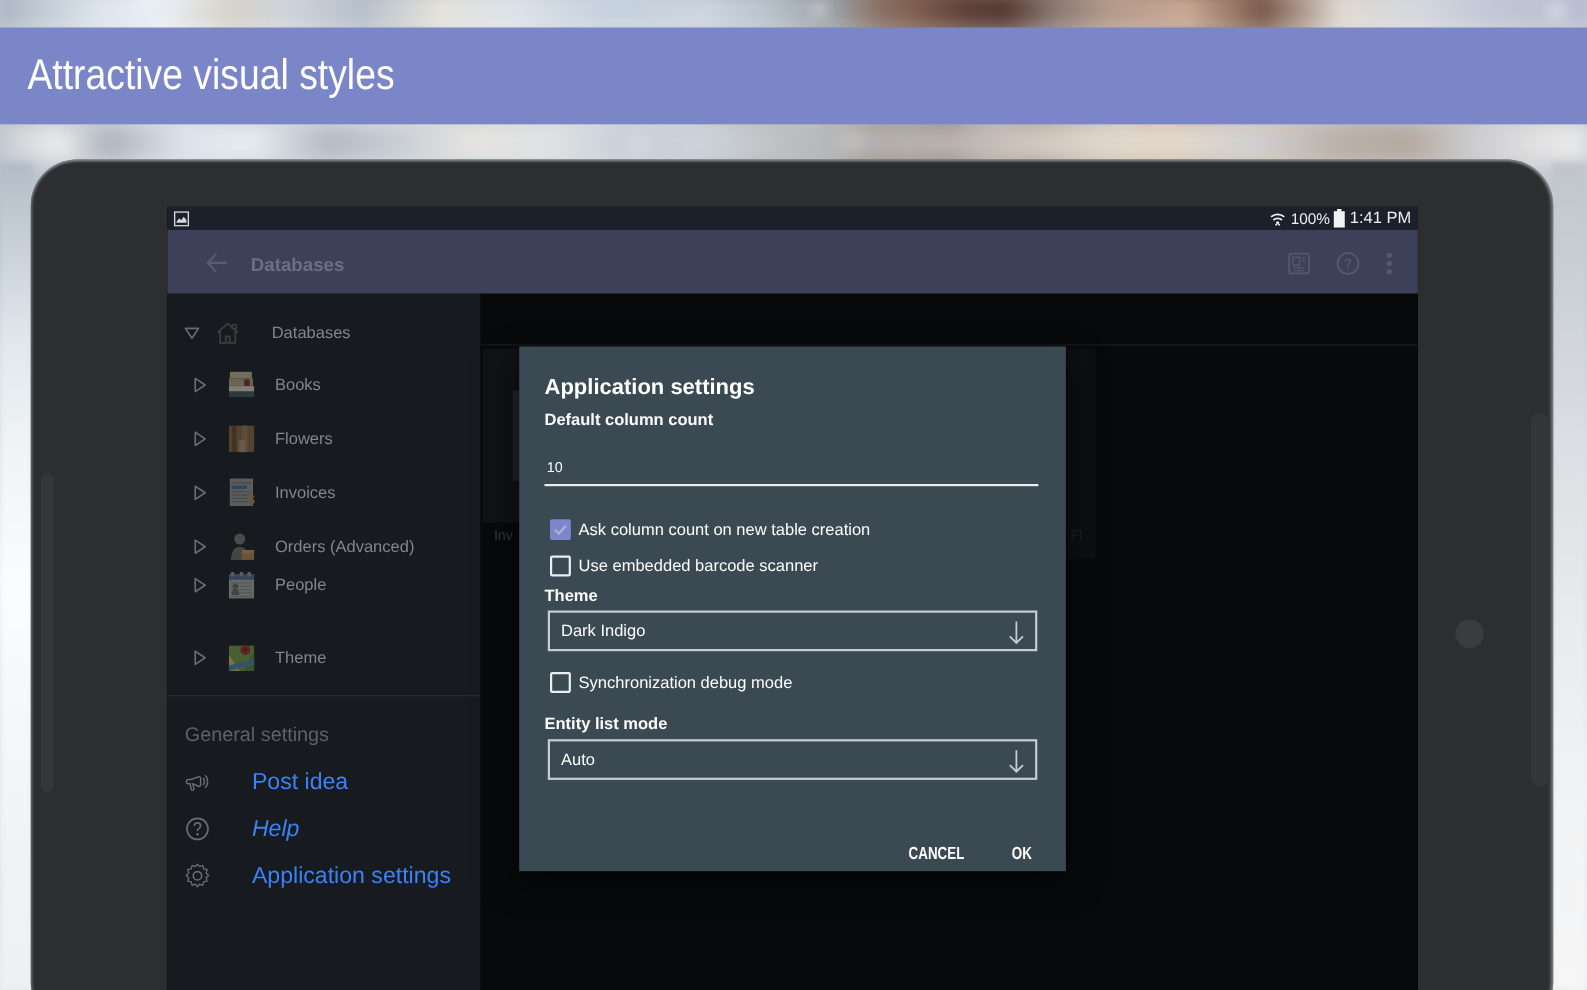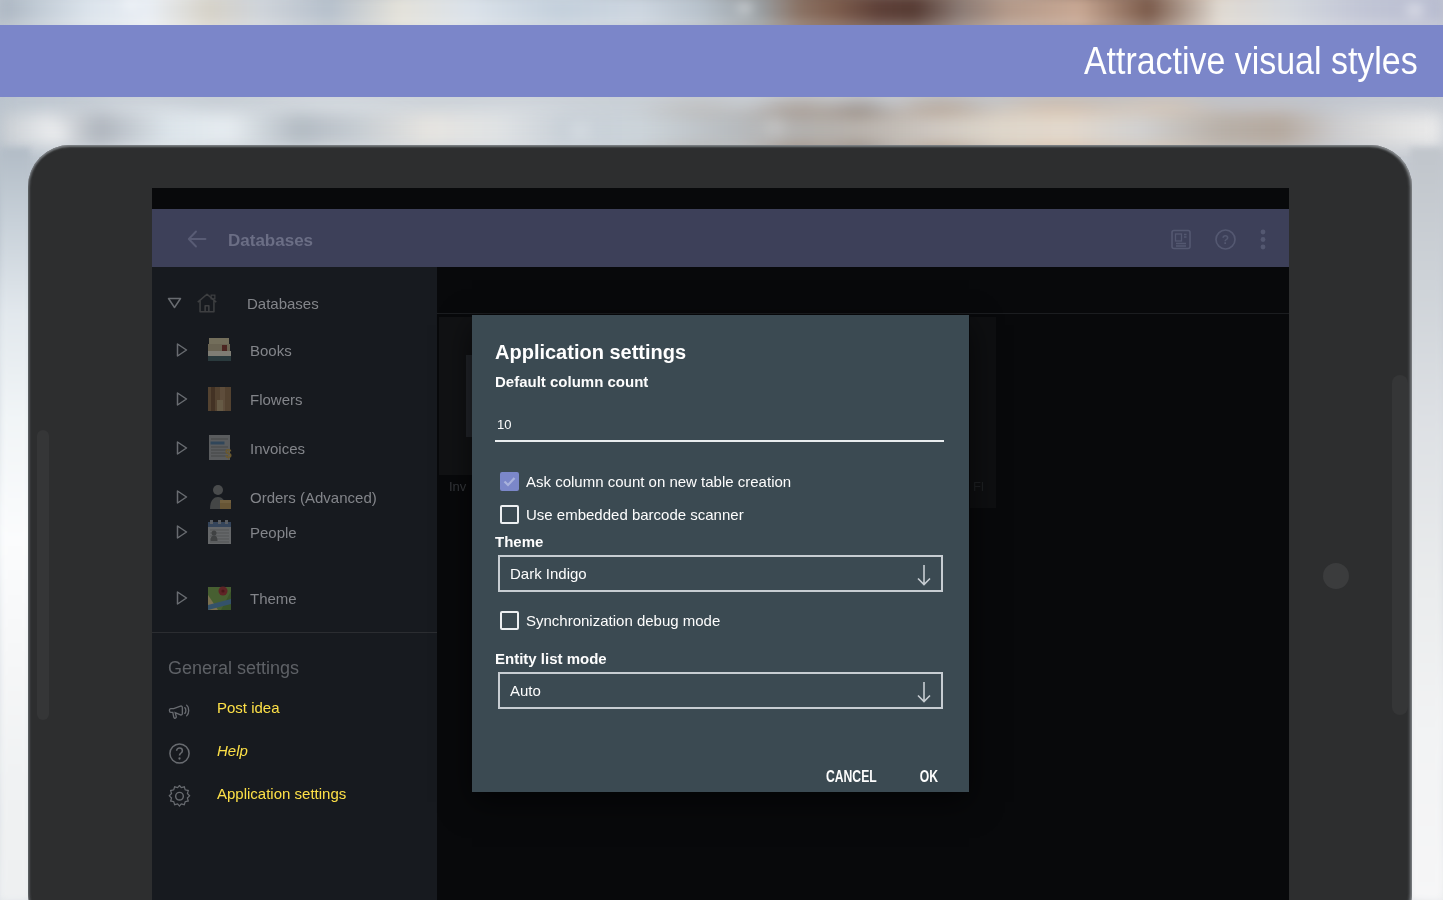--- a/index.html
+++ b/index.html
@@ -56,22 +56,22 @@
       radial-gradient(11px 7px at 580px 18px, rgba(255,255,255,.9), rgba(255,255,255,0)),
       radial-gradient(10px 6px at 775px 14px, rgba(255,255,255,.85), rgba(255,255,255,0)),
       radial-gradient(14px 8px at 60px 22px, rgba(255,255,255,.9), rgba(255,255,255,0)),
       linear-gradient(90deg, #c6cbd0 0.0%, #e8eaec 3.4%, #aeb4bc 6.9%, #dce4ea 11.7%, #e6ecf0 15.9%, #b2bac2 20.7%, #c6ccd2 24.9%, #e6e4e0 29.7%, #dfe2e4 34.6%, #c6ced6 39.5%, #ccd4da 44.3%, #b8bcc0 50.5%, #b2b0ae 55.4%, #b8b2ac 59.5%, #ccc6c0 64.4%, #ded6ca 69.3%, #e2d8cc 74.1%, #d0d0d0 79.0%, #b8b0a8 84.5%, #b4a89e 88.7%, #ccccce 92.8%, #e2e2e2 97.0%, #ececec 100.0%); }
 
   .edgeL { position:absolute; left:0; top:148px; width:30px; height:752px; filter:blur(3px);
     background:linear-gradient(180deg,#b2bcc6 0%,#c8d1d9 10%,#e2e8ed 22%,#f1f5f7 36%,#fbfcfd 52%,#f6f7f8 68%,#f0f2f3 84%,#eef0f1 100%); }
   .edgeR { position:absolute; left:1410px; top:148px; width:33px; height:752px; filter:blur(3px);
     background:linear-gradient(180deg,#c0c5cb 0%,#ced3d8 18%,#dde0e4 36%,#eaeced 58%,#f2f3f4 78%,#f6f6f7 100%); }
   
-  .banner { position:absolute; left:0; top:25px; width:1443px; height:72px; background:#7b86c9;
-    display:flex; align-items:center; justify-content:flex-end; }
+  .banner { position:absolute; left:0; top:25px; width:1443px; height:88px; background:#7b86c9;
+    display:flex; align-items:center; justify-content:flex-start; }
   .banner span { color:#fff; font-size:39px; letter-spacing:0; transform:scaleX(.87); }
 
   
   .tablet { position:absolute; left:28px; top:145px; width:1384px; height:790px;
     background:#2d2e2f; border-radius:42px;
     box-shadow: inset 0 2px 2px rgba(160,165,170,.55), inset 2px 0 2px rgba(120,125,130,.45), inset -2px 0 3px rgba(170,175,180,.6);
   }
   .grip { position:absolute; background:#353637; border-radius:10px; }
   .grip.l { left:9px; top:285px; width:12px; height:290px; }
   .grip.r { right:4px; top:230px; width:16px; height:340px; }
@@ -101,21 +101,21 @@
   .tb-acts { position:absolute; right:22px; top:19px; display:flex; gap:22px; align-items:center; }
   
   .row { position:absolute; left:0; width:285px; height:26px; }
   .tri { position:absolute; left:24px; top:50%; transform:translateY(-50%); }
   .tri.t0 { left:15px; }
   .ric { position:absolute; left:56px; top:50%; transform:translateY(-50%); width:24px; height:26px; filter:brightness(.58) saturate(.8); }
   .rlb { position:absolute; left:98px; top:50%; transform:translateY(-50%); font-size:15px; color:#83858a; }
   .sdiv { position:absolute; left:0; top:365px; width:285px; height:1px; background:#2b2d31; }
   .gset { position:absolute; left:16px; top:391px; font-size:18px; color:#5e6166; }
   .g-ic { position:absolute; left:16px; width:23px; height:23px; }
-  .g-lb { position:absolute; left:65px; font-size:15px; color:#fde047; }
+  .g-lb { position:absolute; left:77px; font-size:21px; color:#3b82f6; }
 
   
   .dtitle { position:absolute; left:23px; top:26px; font-size:20px; font-weight:bold; color:#fff; }
   .dlabel { position:absolute; left:23px; font-size:15px; font-weight:bold; color:#fdfdfd; }
   .dvalue { position:absolute; left:25px; top:102px; font-size:13px; color:#fdfdfd; }
   .dline { position:absolute; left:23px; top:125px; width:449px; height:2px; background:#e9edef; }
   .chkrow { position:absolute; left:28px; height:19px; display:flex; align-items:center; }
   .chk { width:19px; height:19px; border:2px solid #eceff1; border-radius:2px; display:inline-block; position:relative; }
   .chk.on { border-color:#7b87c9; background:#7b87c9; }
   .chk svg { position:absolute; left:-2px; top:-2px; }
@@ -135,20 +135,40 @@
   <div class="edgeL"></div>
   <div class="edgeR"></div>
   <div class="banner">
       <span>Attractive visual styles</span>
     </div>
   <div class="tablet">
     <div class="grip l"></div>
       <div class="grip r"></div>
       <div class="cam"></div>
     <div class="screen">
+      <div class="statusbar">
+        <svg class="sb-icon" width="14" height="14" viewBox="0 0 14 14">
+            <rect x="0.7" y="0.7" width="12.6" height="12.6" fill="none" stroke="#d5d7db" stroke-width="1.4"></rect>
+            <path d="M2.5 9.5 L5 6.5 L6.7 8.2 L9 5 L11.5 8 V10.5 H2.5 Z" fill="#d5d7db"></path>
+          </svg>
+        <div class="sb-right">
+          <svg width="17" height="15" viewBox="0 0 17 15">
+              <path d="M2.5 6.2 C4.2 4.7 6.2 3.9 8.5 3.9 C10.8 3.9 12.8 4.7 14.5 6.2" fill="none" stroke="#eceef1" stroke-width="1.7"></path>
+              <path d="M4.6 9 C5.8 8 7 7.5 8.5 7.5 C10 7.5 11.2 8 12.4 9" fill="none" stroke="#eceef1" stroke-width="1.7"></path>
+              <circle cx="8.5" cy="11.6" r="1.5" fill="#eceef1"></circle>
+              <path d="M6.3 13.3 h1.6 M9.1 13.3 h1.6" stroke="#eceef1" stroke-width="1.2"></path>
+            </svg>
+          <span>100%</span>
+          <svg width="11" height="17" viewBox="0 0 11 17">
+              <rect x="3.5" y="0" width="4" height="2.5" fill="#f0f1f3"></rect>
+              <rect x="0.5" y="2" width="10" height="15" fill="#f0f1f3"></rect>
+            </svg>
+          <span class="time">1:41 PM</span>
+        </div>
+      </div>
       <div class="toolbar">
         <svg class="tb-back" width="24" height="24" viewBox="0 0 24 24">
             <path d="M11 4.5 L3.8 12 L11 19.5 M4.6 12 H20.5" fill="none" stroke="#595c75" stroke-width="1.9" stroke-linecap="round" stroke-linejoin="round"></path>
           </svg>
         <div class="tb-title">Databases</div>
         <div class="tb-acts">
           <svg width="22" height="23" viewBox="0 0 22 23">
               <rect x="2" y="2.5" width="18" height="18" rx="2" fill="none" stroke="#545871" stroke-width="1.6"></rect>
               <rect x="5.5" y="6" width="6" height="7" fill="none" stroke="#545871" stroke-width="1.3"></rect>
               <path d="M6 15.5 h10 M6 18 h10 M14 6.5 h2.5 M14 9 h2.5" stroke="#545871" stroke-width="1.3" fill="none"></path>

